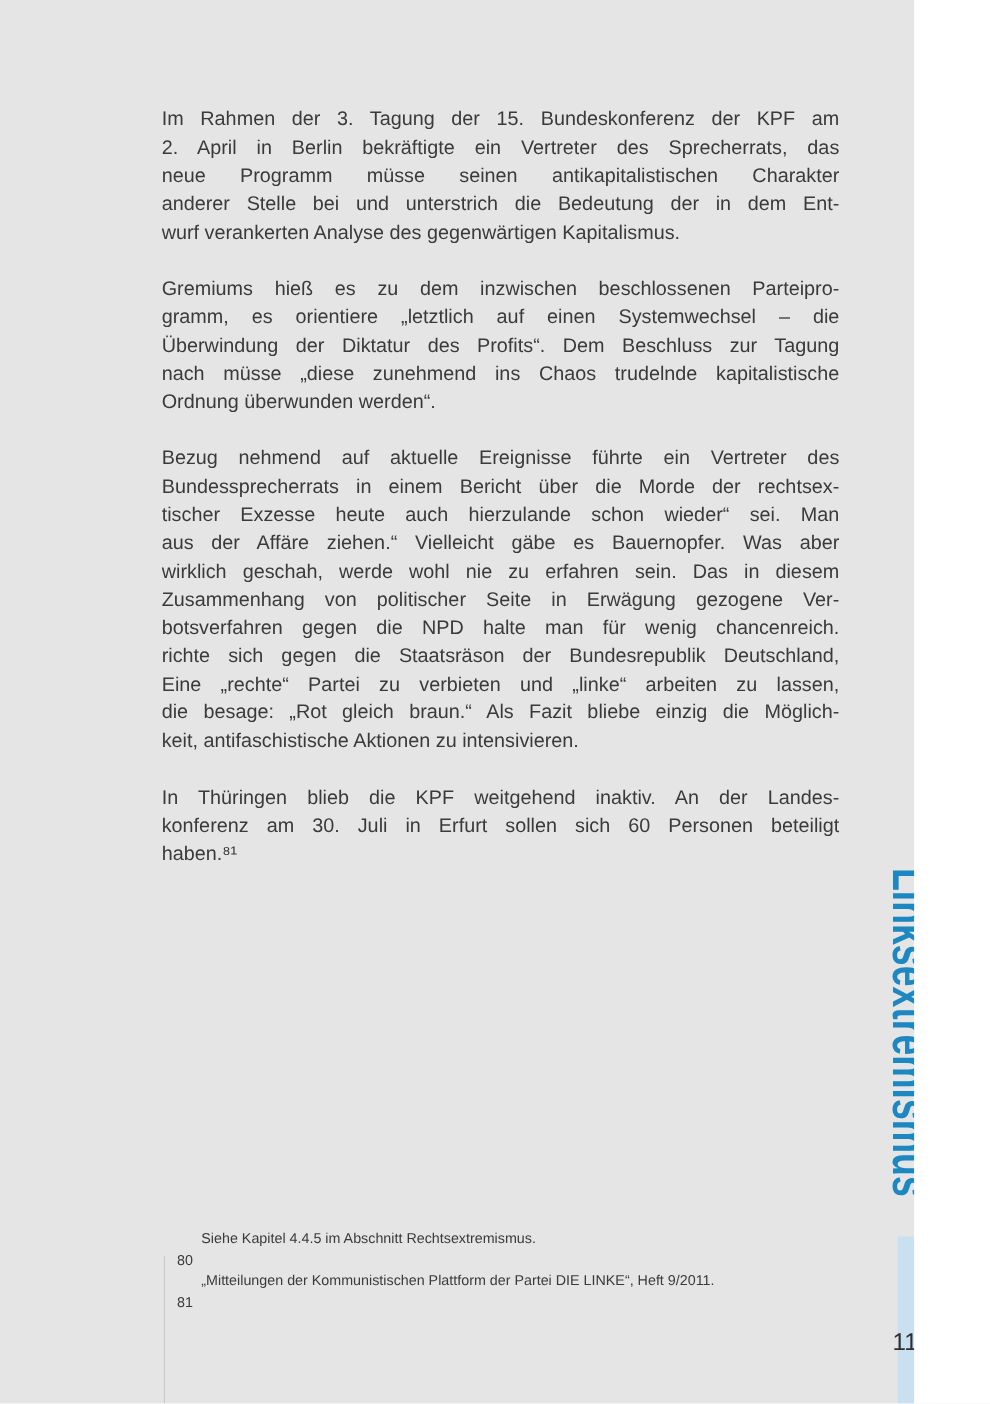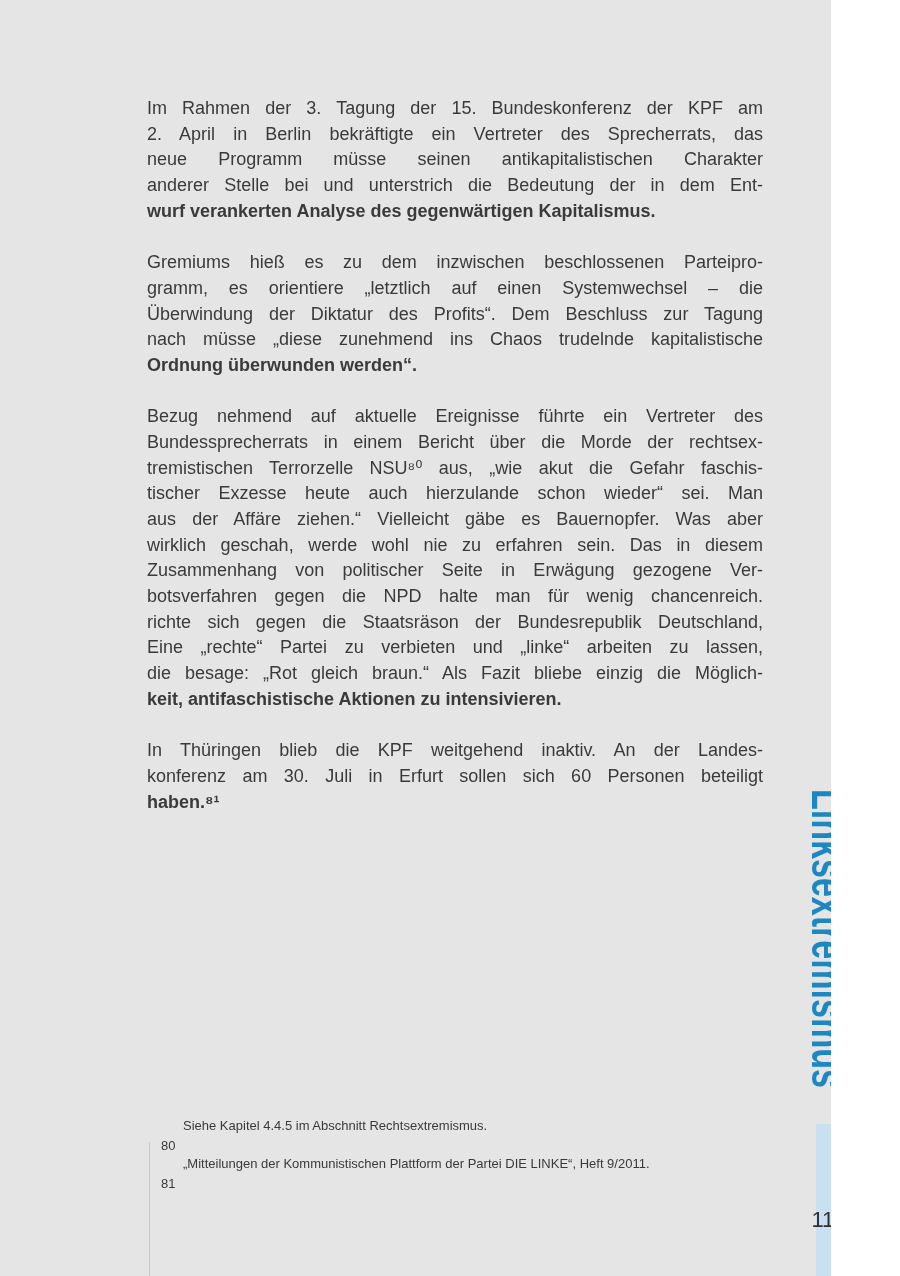--- a/index.html
+++ b/index.html
@@ -11,21 +11,21 @@
   
   .body-text {
     position:absolute; left:147px; top:96px; width:616px;
     font-size:18px; line-height:25.7px; color:#3a3a3a;
   }
   .paragraph { margin:0 0 25.7px 0; }
   .line {
     height:25.7px; overflow:hidden;
     text-align:justify; text-align-last:justify;
   }
-  .line.last { text-align-last:left;font-weight:bold; }
+  .line.last { text-align-last:left; }
 
   
   .sidebar-heading {
     position:absolute; left:851px; top:789px;
     transform-origin:0 0;
     transform:rotate(90deg) scaleX(0.74);
     font-size:46px; font-weight:bold; line-height:1;
     color:var(--accent-blue,#1d87c1);
     white-space:nowrap;
   }
@@ -73,21 +73,20 @@
       <div class="line">Gremiums hieß es zu dem inzwischen beschlossenen Parteipro-</div>
       <div class="line">gramm, es orientiere „letztlich auf einen Systemwechsel – die</div>
       <div class="line">Überwindung der Diktatur des Profits“. Dem Beschluss zur Tagung</div>
       <div class="line">nach müsse „diese zunehmend ins Chaos trudelnde kapitalistische</div>
       <div class="line last">Ordnung überwunden werden“.</div>
     </div>
 
     <div class="paragraph">
       <div class="line">Bezug nehmend auf aktuelle Ereignisse führte ein Vertreter des</div>
       <div class="line">Bundessprecherrats in einem Bericht über die Morde der rechtsex-</div>
-      <div class="line">tremistischen Terrorzelle NSU⁸⁰ aus, „wie akut die Gefahr faschis-</div>
       <div class="line">tischer Exzesse heute auch hierzulande schon wieder“ sei. Man</div>
       <div class="line">aus der Affäre ziehen.“ Vielleicht gäbe es Bauernopfer. Was aber</div>
       <div class="line">wirklich geschah, werde wohl nie zu erfahren sein. Das in diesem</div>
       <div class="line">Zusammenhang von politischer Seite in Erwägung gezogene Ver-</div>
       <div class="line">botsverfahren gegen die NPD halte man für wenig chancenreich.</div>
       <div class="line">richte sich gegen die Staatsräson der Bundesrepublik Deutschland,</div>
       <div class="line">Eine „rechte“ Partei zu verbieten und „linke“ arbeiten zu lassen,</div>
       <div class="line">die besage: „Rot gleich braun.“ Als Fazit bliebe einzig die Möglich-</div>
       <div class="line last">keit, antifaschistische Aktionen zu intensivieren.</div>
     </div>

